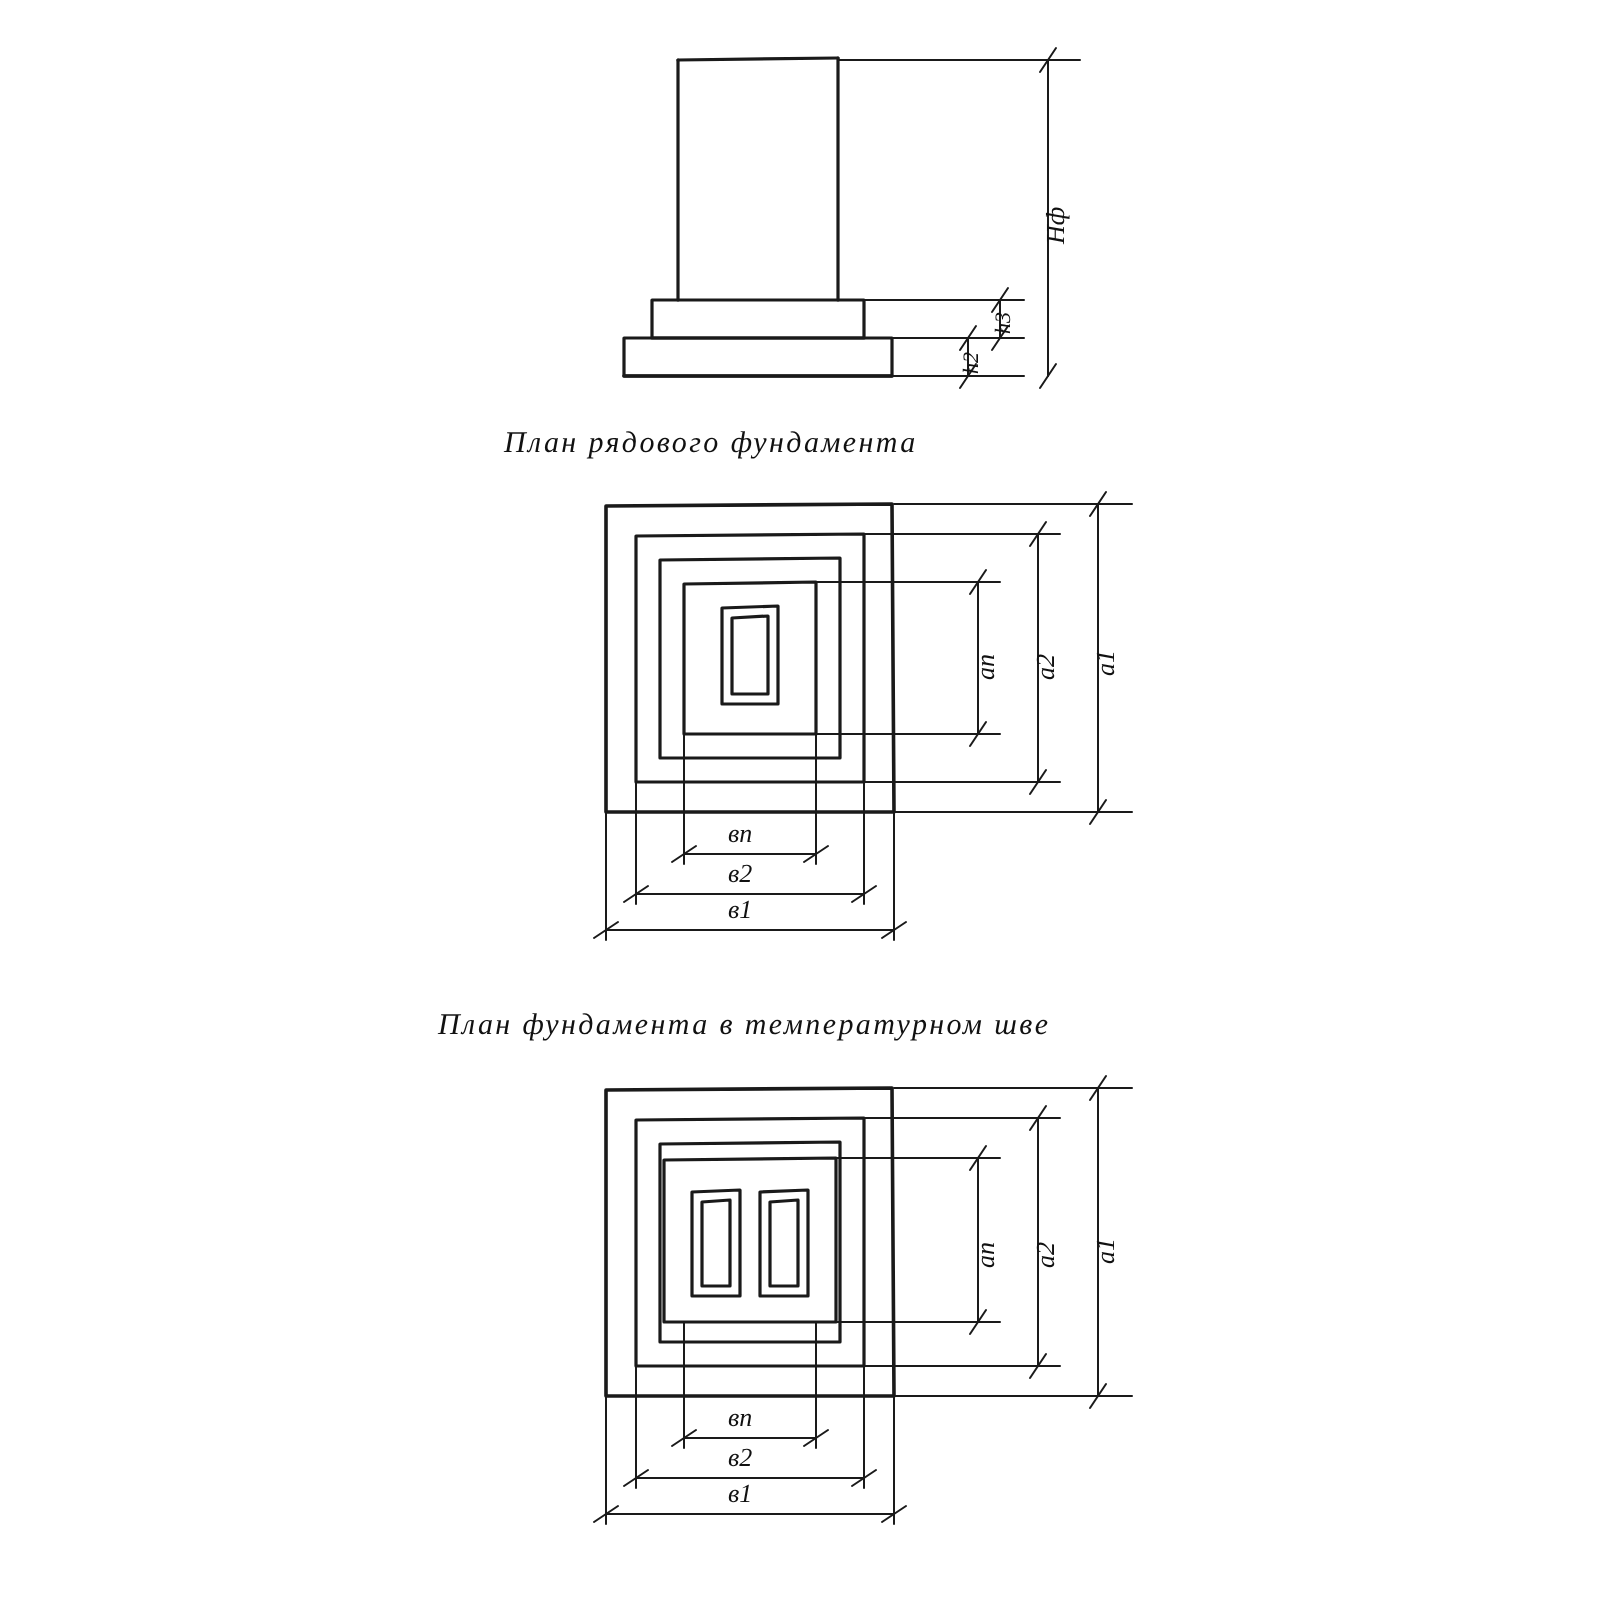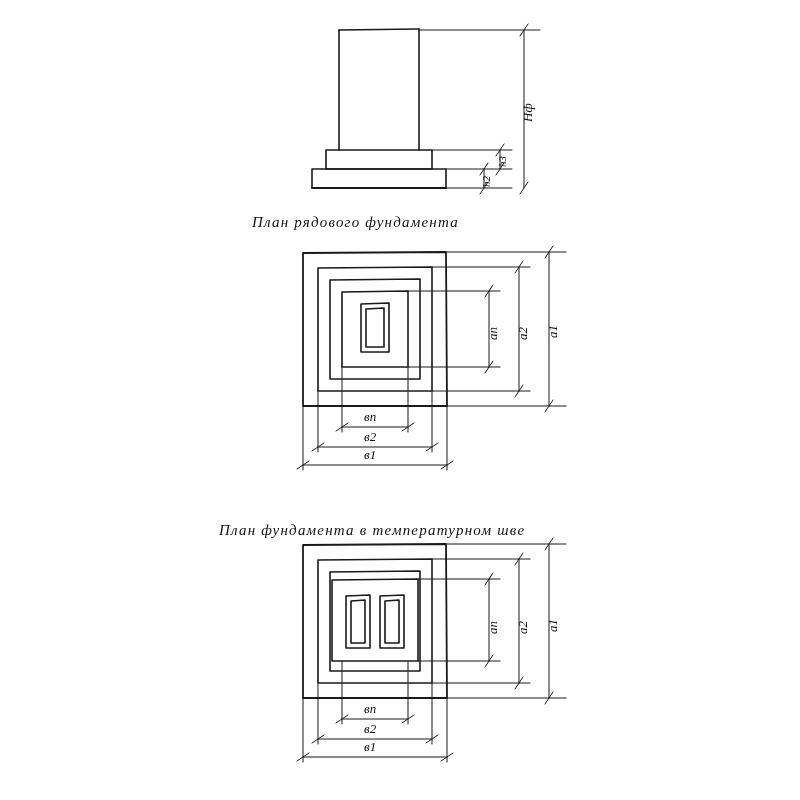--- a/index.html
+++ b/index.html
@@ -25,21 +25,21 @@
   .caption {
     position: absolute;
     font-family: "Liberation Serif", serif;
     font-style: italic;
     font-size: 15px;
     letter-spacing: 1.2px;
     color: #111;
     white-space: nowrap;
   }
   #caption-plan-row { left: 252px; top: 214px; text-align: right; }
-  #caption-plan-joint { left: 219px; top: 522px; }
+  #caption-plan-joint { left: 219px; top: 505px; }
 
   .dimlabel {
     position: absolute;
     font-family: "Liberation Serif", serif;
     font-style: italic;
     font-size: 13px;
     color: #111;
     white-space: nowrap;
   }
   .rot90 {

